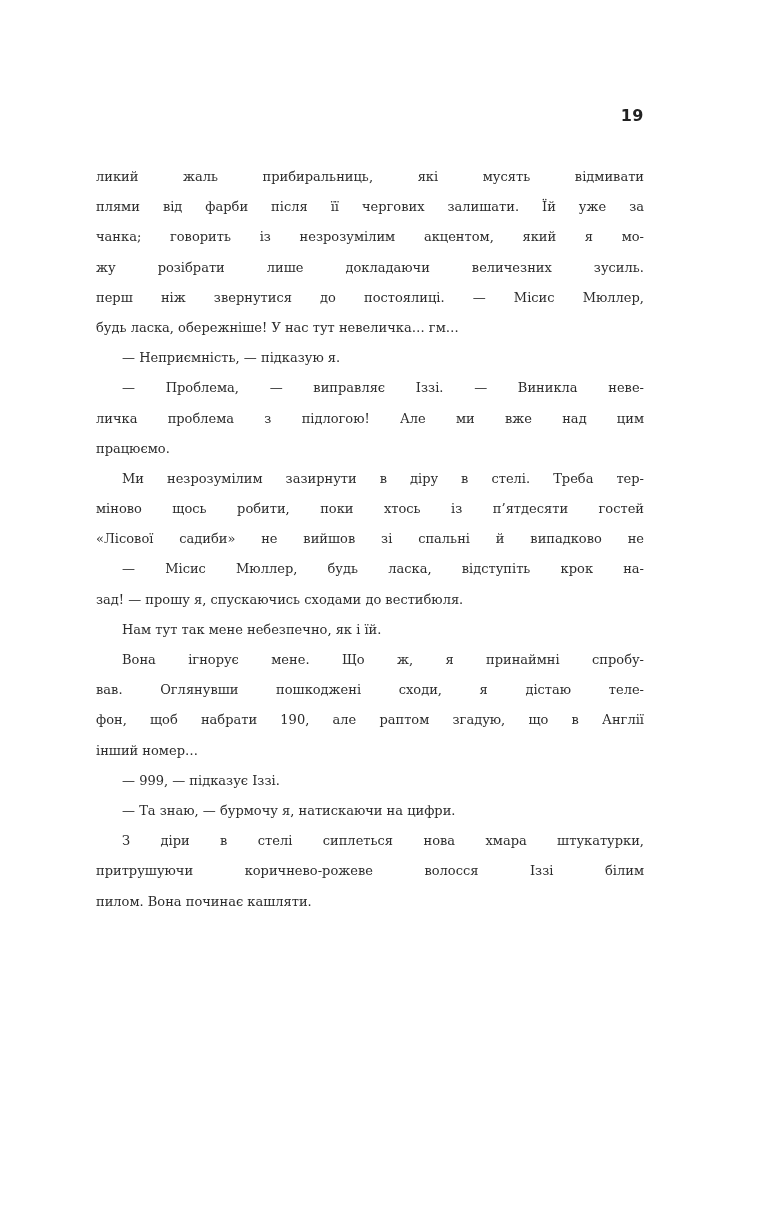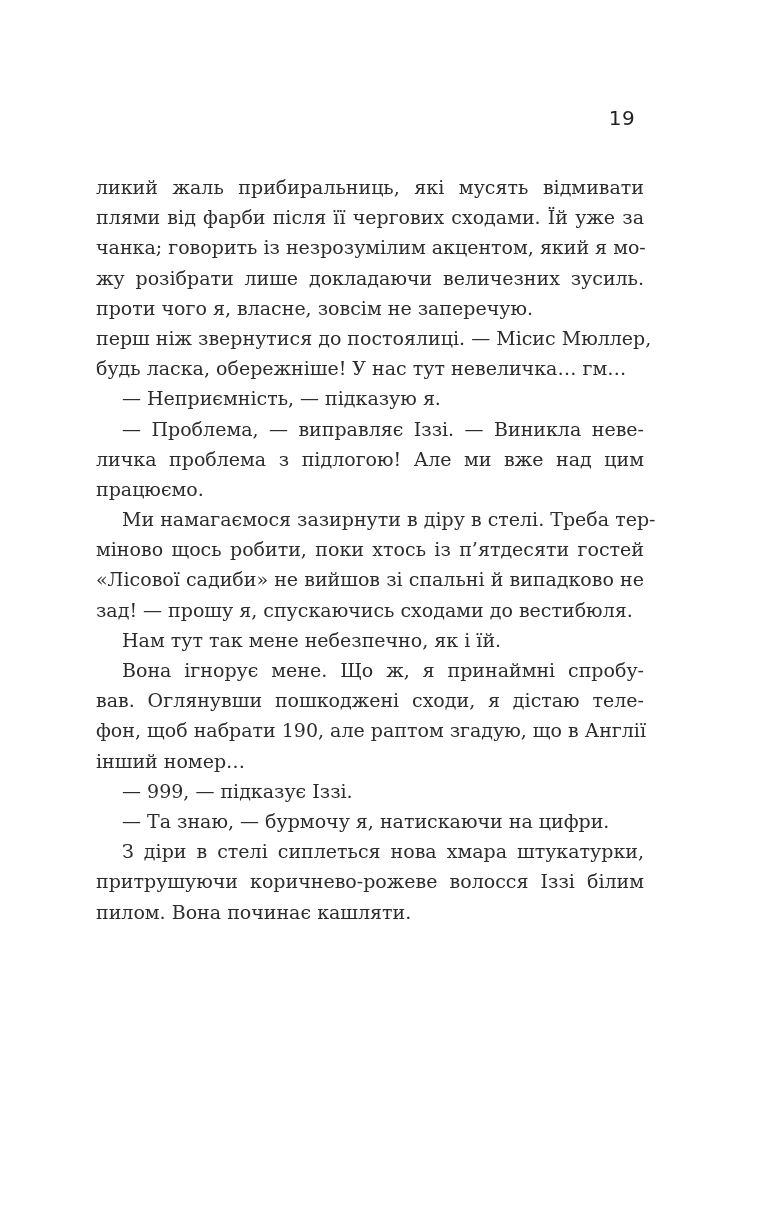--- a/index.html
+++ b/index.html
@@ -12,34 +12,34 @@
       height: 1223px;
       position: relative;
       overflow: hidden;
       color: #2a2a2a;
     }
     .page-number {
       position: absolute;
       top: 106px;
       left: 600px;
       width: 44px;
-      text-align: center;
+      text-align: right;
       font-family: "DejaVu Sans", sans-serif;
-      font-size: 20px;
-      font-weight: normal;
+      font-size: 16px;
+      font-weight: bold;
       color: #222;
       letter-spacing: 0.5px;
     }
     .text-block {
       position: absolute;
-      top: 172px;
+      top: 162px;
       left: 96px;
       width: 548px;
       font-family: "DejaVu Serif", serif;
-      font-size: 19px;
+      font-size: 13px;
       line-height: 30.2px;
       color: #2c2c2c;
     }
     .line {
       display: block;
       white-space: nowrap;
       text-align: justify;
       text-align-last: justify;
       height: 30.2px;
       overflow: visible;
@@ -55,33 +55,33 @@
     }
   </style>
 </head>
 <body>
 
 <div>
   <div class="page-number">19</div>
 
   <div class="text-block">
     <span class="line"><span>ликий жаль прибиральниць, які мусять відмивати</span></span>
-    <span class="line"><span>плями від фарби після її чергових сходами. Їй уже за</span></span>
+    <span class="line"><span>плями від фарби після її чергових залишати. Їй уже за</span></span>
     <span class="line"><span>чанка; говорить із незрозумілим акцентом, який я мо-</span></span>
     <span class="line"><span>жу розібрати лише докладаючи величезних зусиль.</span></span>
-    <span class="line last"><span>проти чого я, власне, зовсім не заперечую.</span></span>
     <span class="line"><span>перш ніж звернутися до постоялиці. — Місис Мюллер,</span></span>
     <span class="line last"><span>будь ласка, обережніше! У нас тут невеличка… гм…</span></span>
     <span class="line indent last"><span>— Неприємність, — підказую я.</span></span>
     <span class="line indent"><span>— Проблема, — виправляє Іззі. — Виникла неве-</span></span>
     <span class="line"><span>личка проблема з підлогою! Але ми вже над цим</span></span>
     <span class="line last"><span>працюємо.</span></span>
-    <span class="line indent"><span>Ми намагаємося зазирнути в діру в стелі. Треба тер-</span></span>
+    <span class="line indent"><span>Ми незрозумілим зазирнути в діру в стелі. Треба тер-</span></span>
     <span class="line"><span>міново щось робити, поки хтось із п’ятдесяти гостей</span></span>
     <span class="line"><span>«Лісової садиби» не вийшов зі спальні й випадково не</span></span>
+    <span class="line indent"><span>— Місис Мюллер, будь ласка, відступіть крок на-</span></span>
     <span class="line last"><span>зад! — прошу я, спускаючись сходами до вестибюля.</span></span>
     <span class="line indent last"><span>Нам тут так мене небезпечно, як і їй.</span></span>
     <span class="line indent"><span>Вона ігнорує мене. Що ж, я принаймні спробу-</span></span>
     <span class="line"><span>вав. Оглянувши пошкоджені сходи, я дістаю теле-</span></span>
     <span class="line"><span>фон, щоб набрати 190, але раптом згадую, що в Англії</span></span>
     <span class="line last"><span>інший номер…</span></span>
     <span class="line indent last"><span>— 999, — підказує Іззі.</span></span>
     <span class="line indent last"><span>— Та знаю, — бурмочу я, натискаючи на цифри.</span></span>
     <span class="line indent"><span>З діри в стелі сиплеться нова хмара штукатурки,</span></span>
     <span class="line"><span>притрушуючи коричнево-рожеве волосся Іззі білим</span></span>

